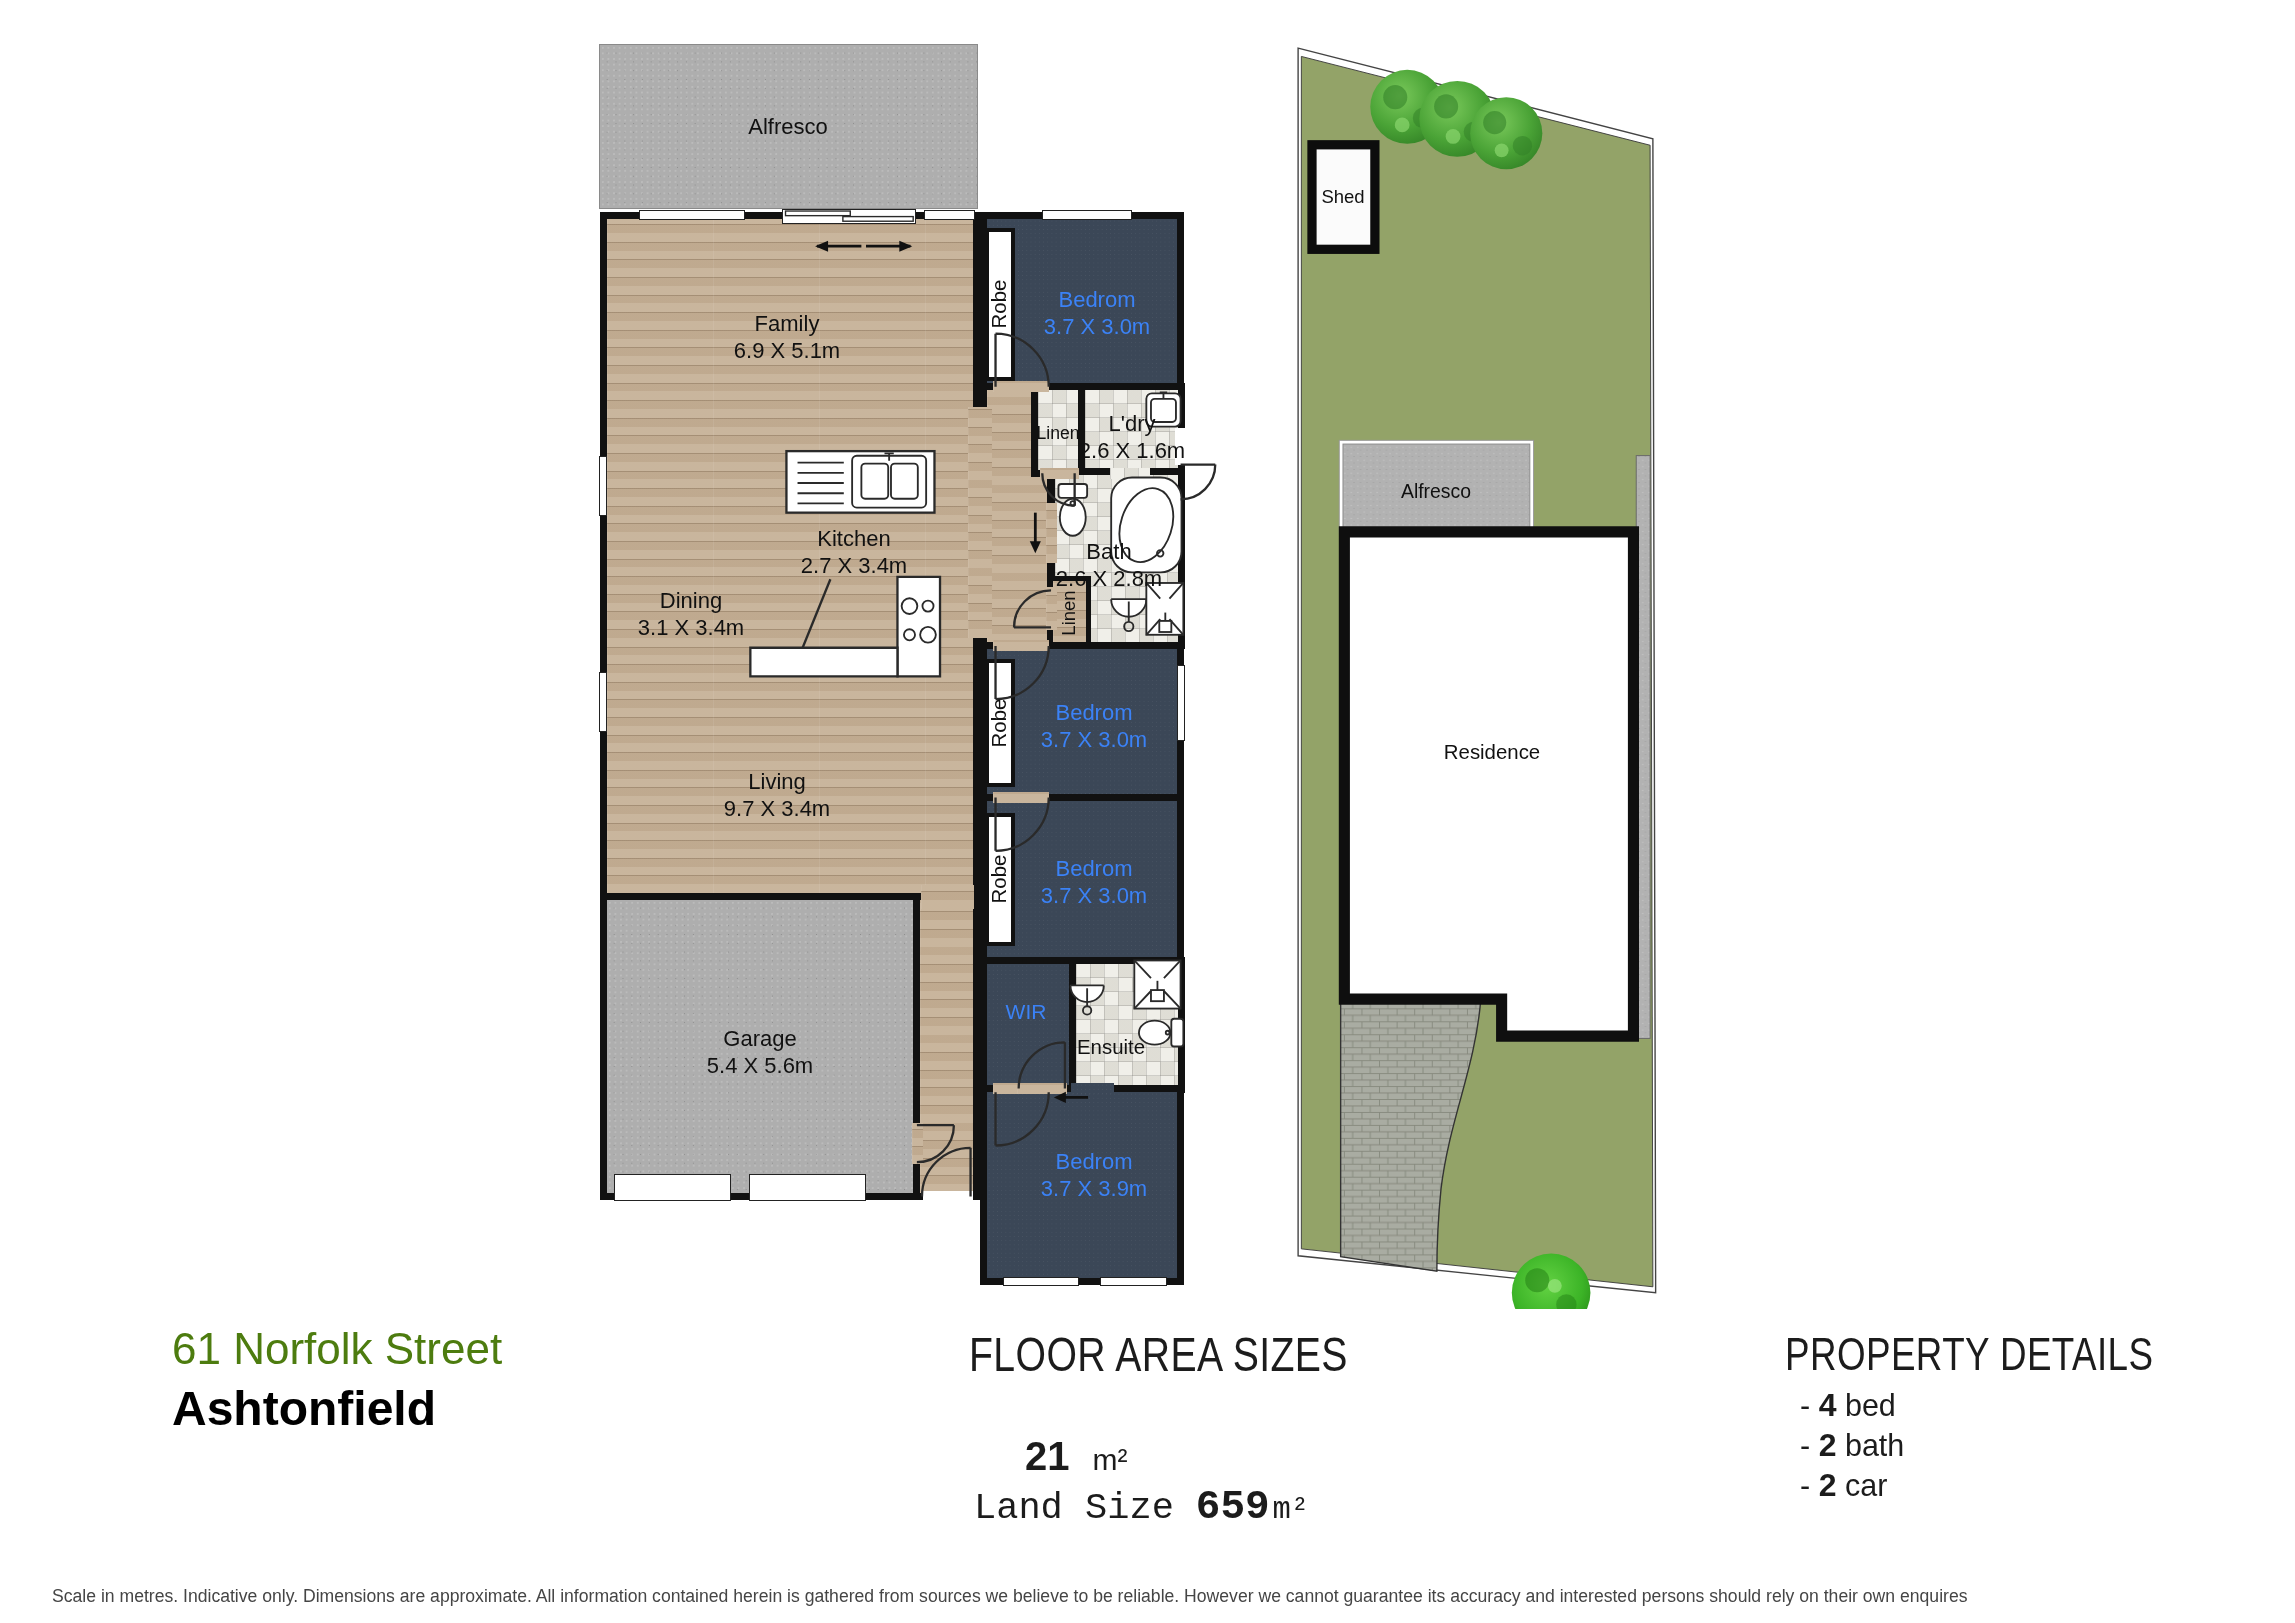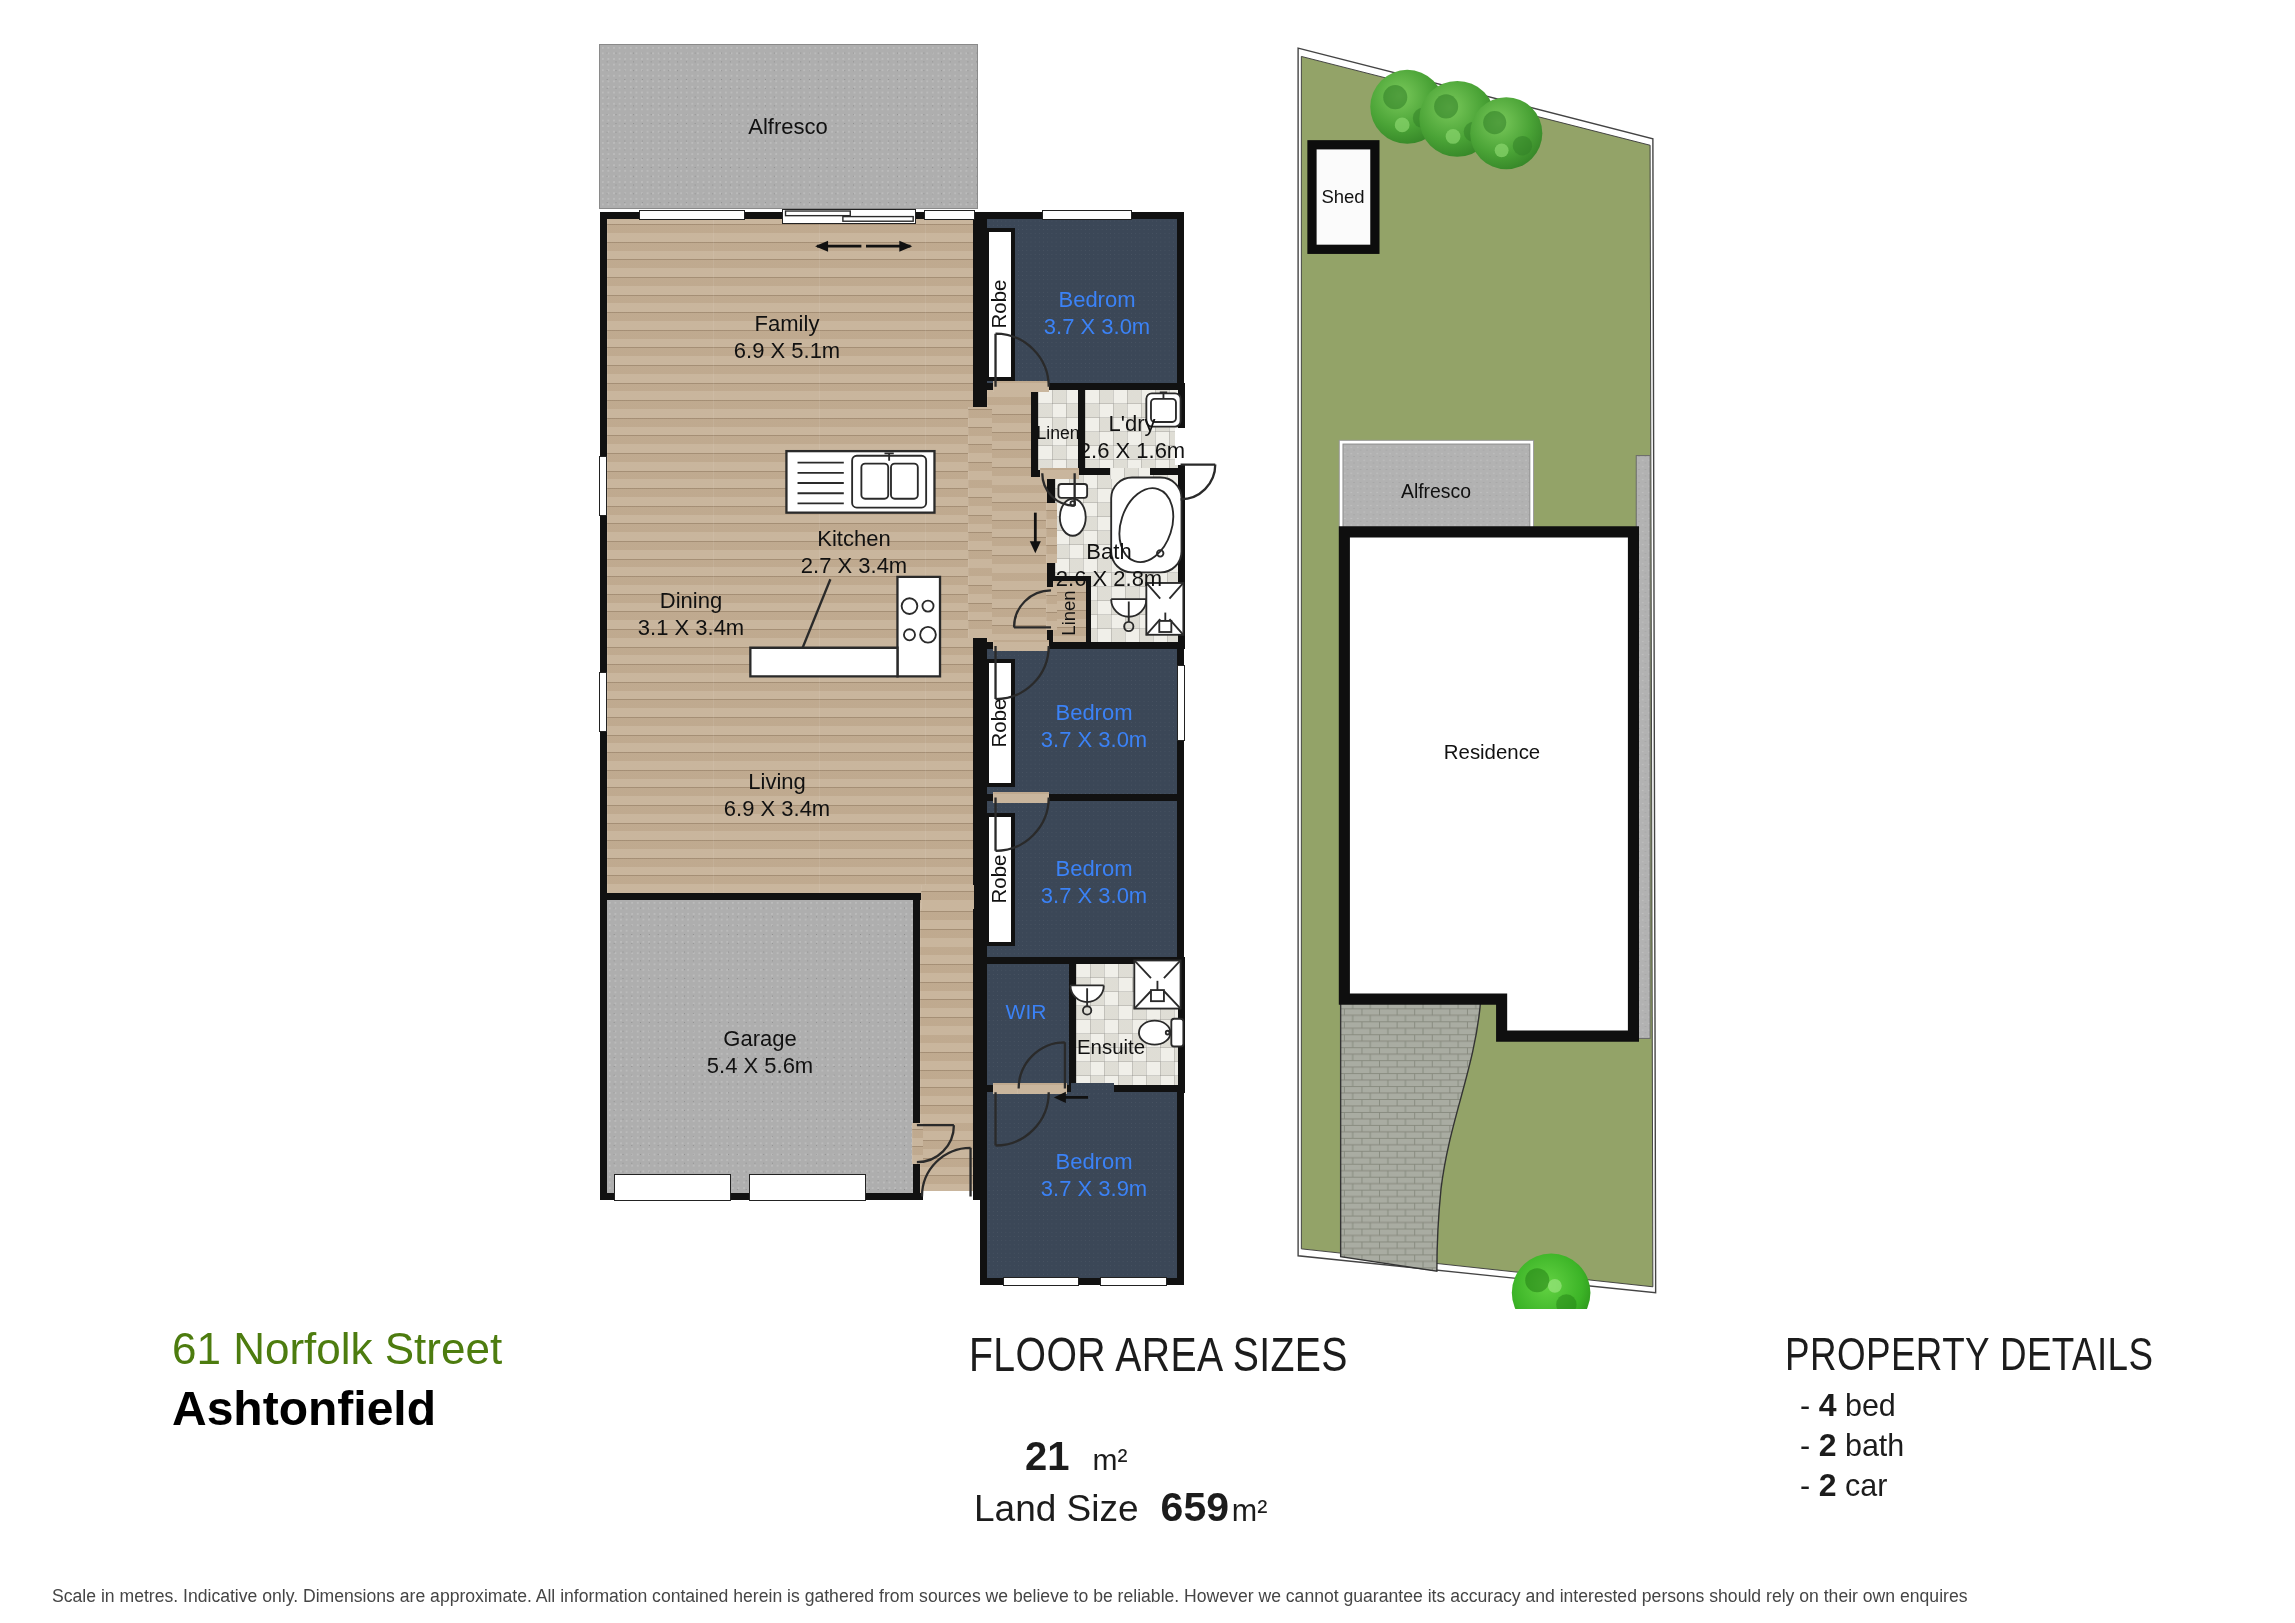--- a/index.html
+++ b/index.html
@@ -276,21 +276,21 @@
   <div class="label" style="left:854px;top:552px;">
     <div>Kitchen</div>
       <div>2.7 X 3.4m</div>
   </div>
   <div class="label" style="left:691px;top:614px;">
     <div>Dining</div>
       <div>3.1 X 3.4m</div>
   </div>
   <div class="label" style="left:777px;top:795px;">
     <div>Living</div>
-      <div>6.9 X 3.4m</div>
+      <div>9.7 X 3.4m</div>
   </div>
   <div class="label" style="left:760px;top:1052px;">
     <div>Garage</div>
       <div>5.4 X 5.6m</div>
   </div>
   <div class="label lw" style="left:1097px;top:313px;">
     <div>Bedrom</div>
       <div>3.7 X 3.0m</div>
   </div>
   <div class="label" style="left:1132px;top:437px;">
@@ -338,21 +338,21 @@
   </div>
 
   <div class="addr1" style="left:172px;top:1324px;">61 Norfolk Street</div>
   <div class="addr2" style="left:172px;top:1381px;">Ashtonfield</div>
 
   <div class="h-big" style="left:969px;top:1329px;">FLOOR AREA SIZES</div>
   <div class="fa-row" style="left:974px;top:1434px;">
     <span class="fa-val1">21</span>
     <span class="fa-unit1">m²</span>
   </div>
-  <div class="fa-row" style="left:974px;top:1484px;">
+  <div class="fa-row" style="left:974px;top:1484px;font-family:Liberation Mono, monospace;">
     <span class="fa-label2">Land Size</span>
     <span class="fa-val2">659</span>
     <span class="fa-unit2">m²</span>
   </div>
 
   <div class="h-big" style="left:1785px;top:1330px;font-size:46px;">PROPERTY DETAILS</div>
   <div class="pd-items" style="left:1800px;top:1385px;">
     <div class="pd-item">
       <span>-</span>
       <span class="pd-num">4</span>

